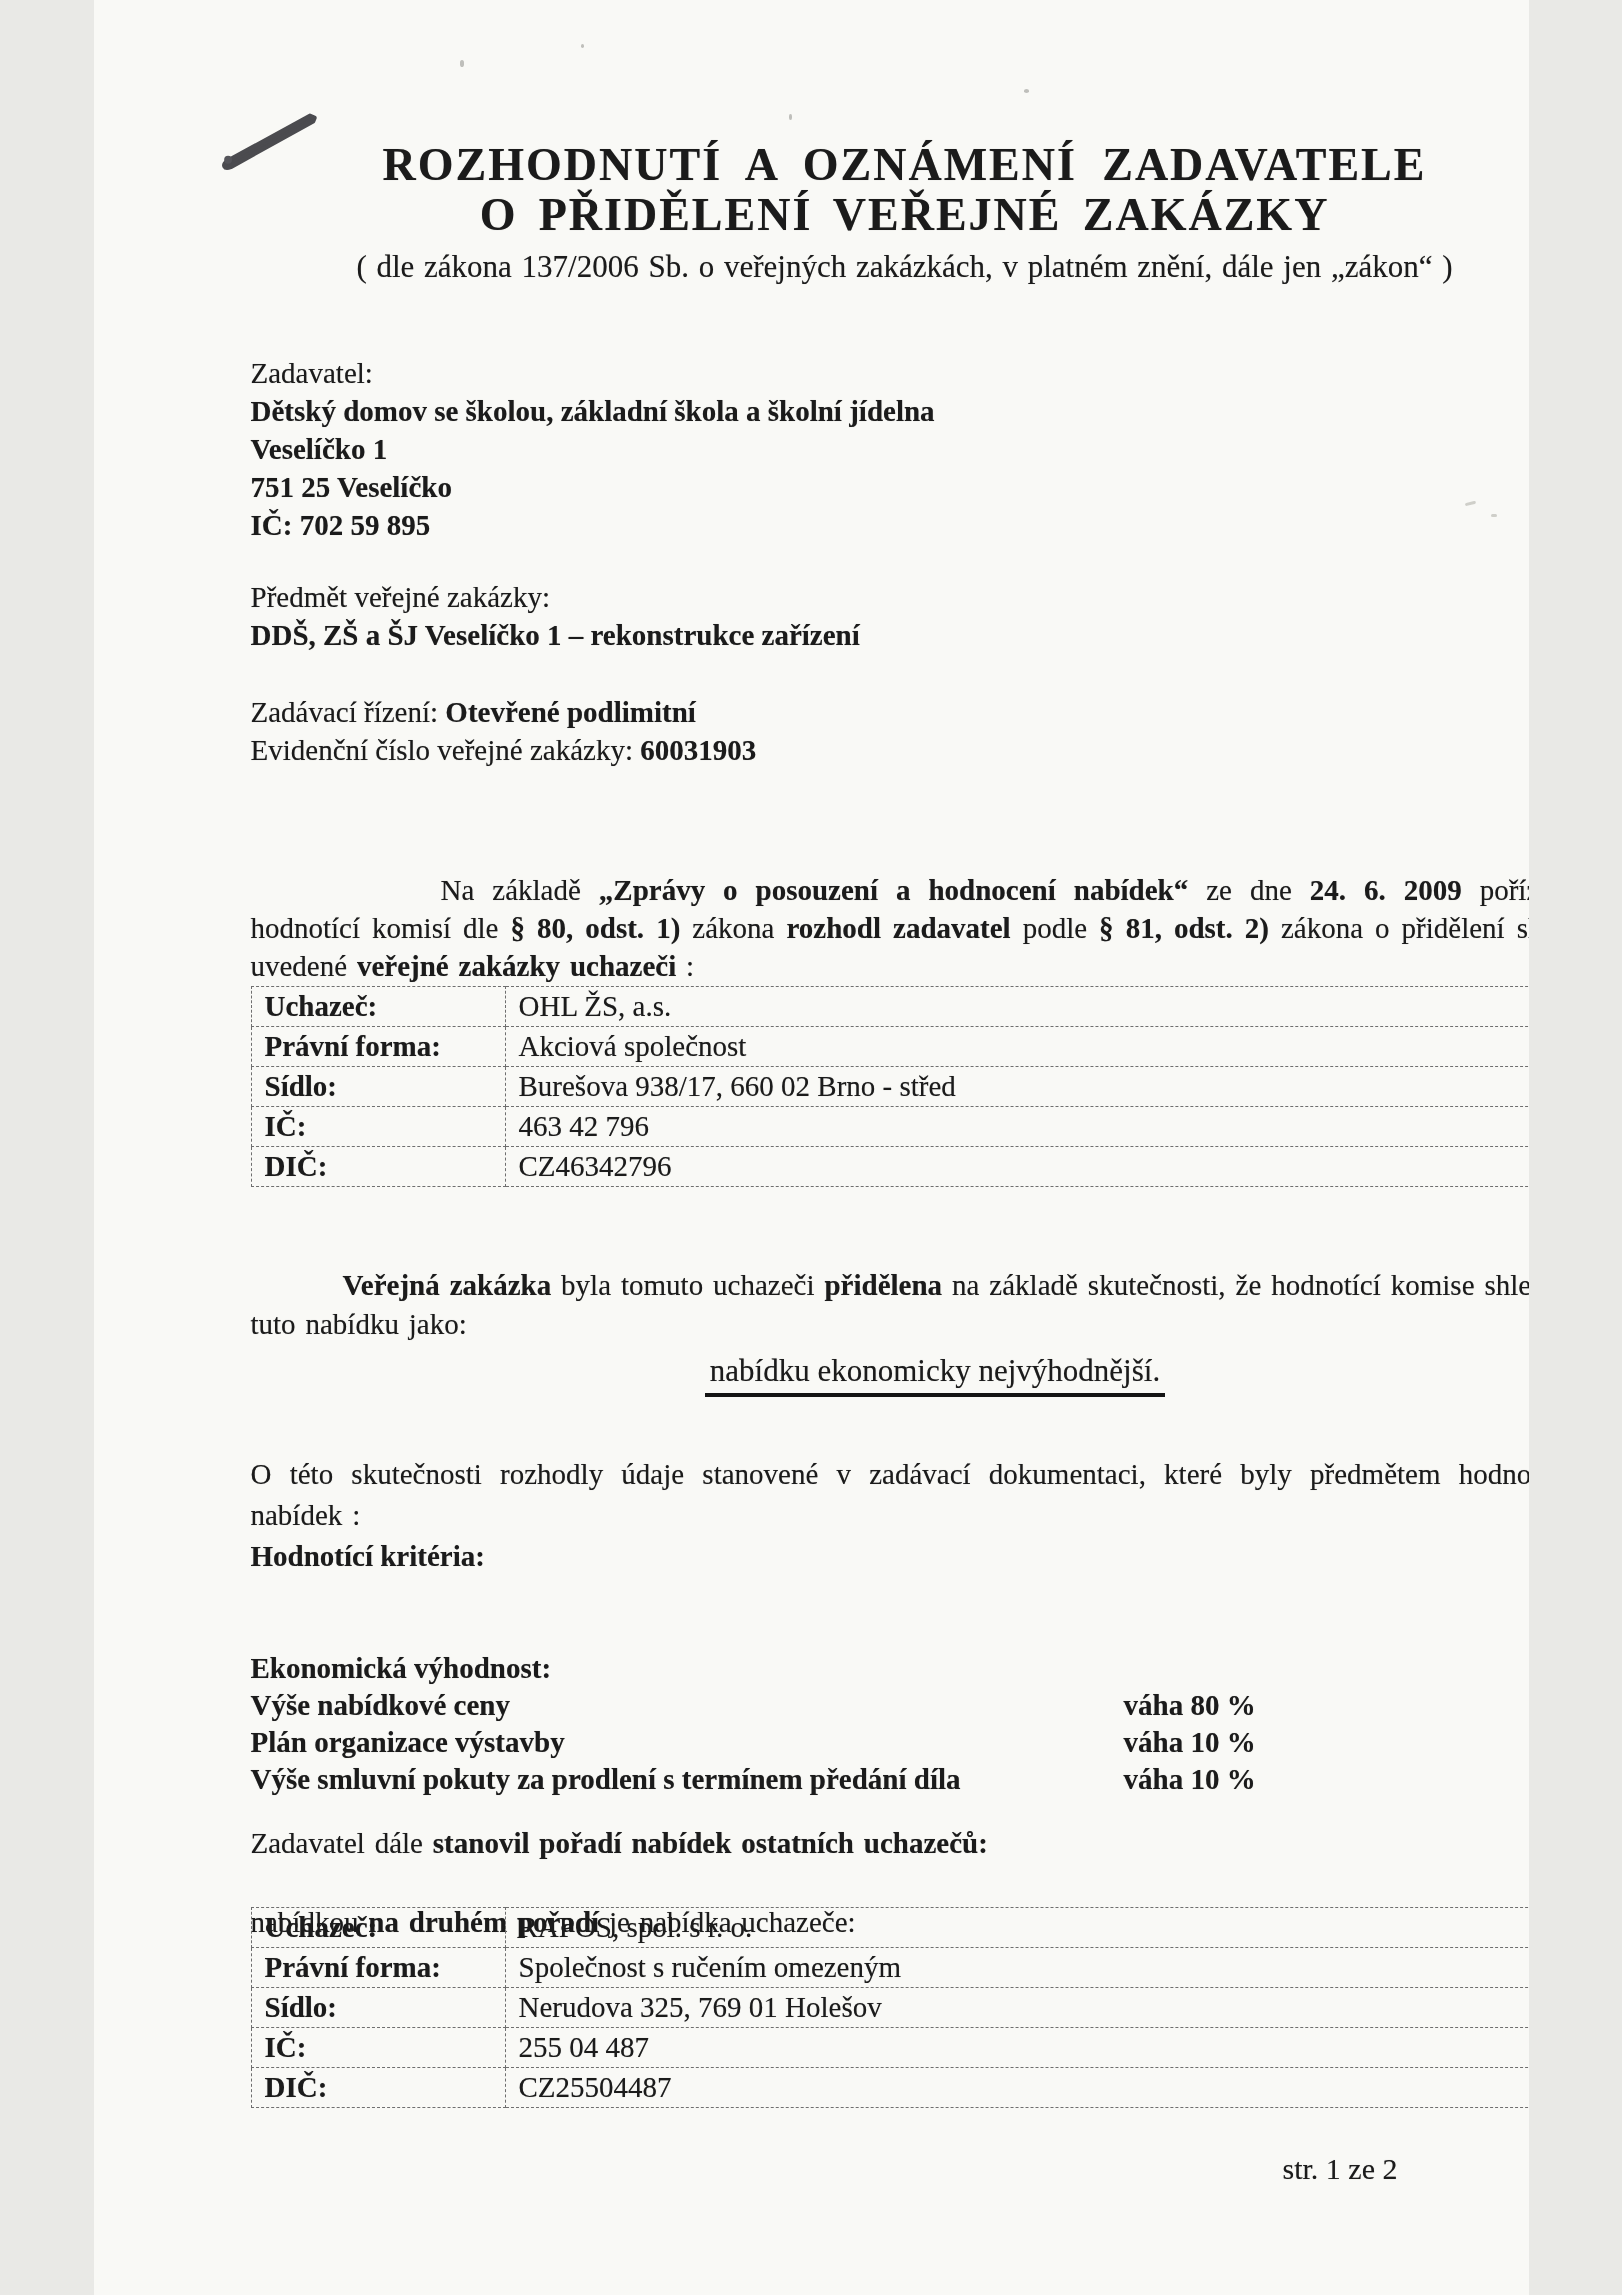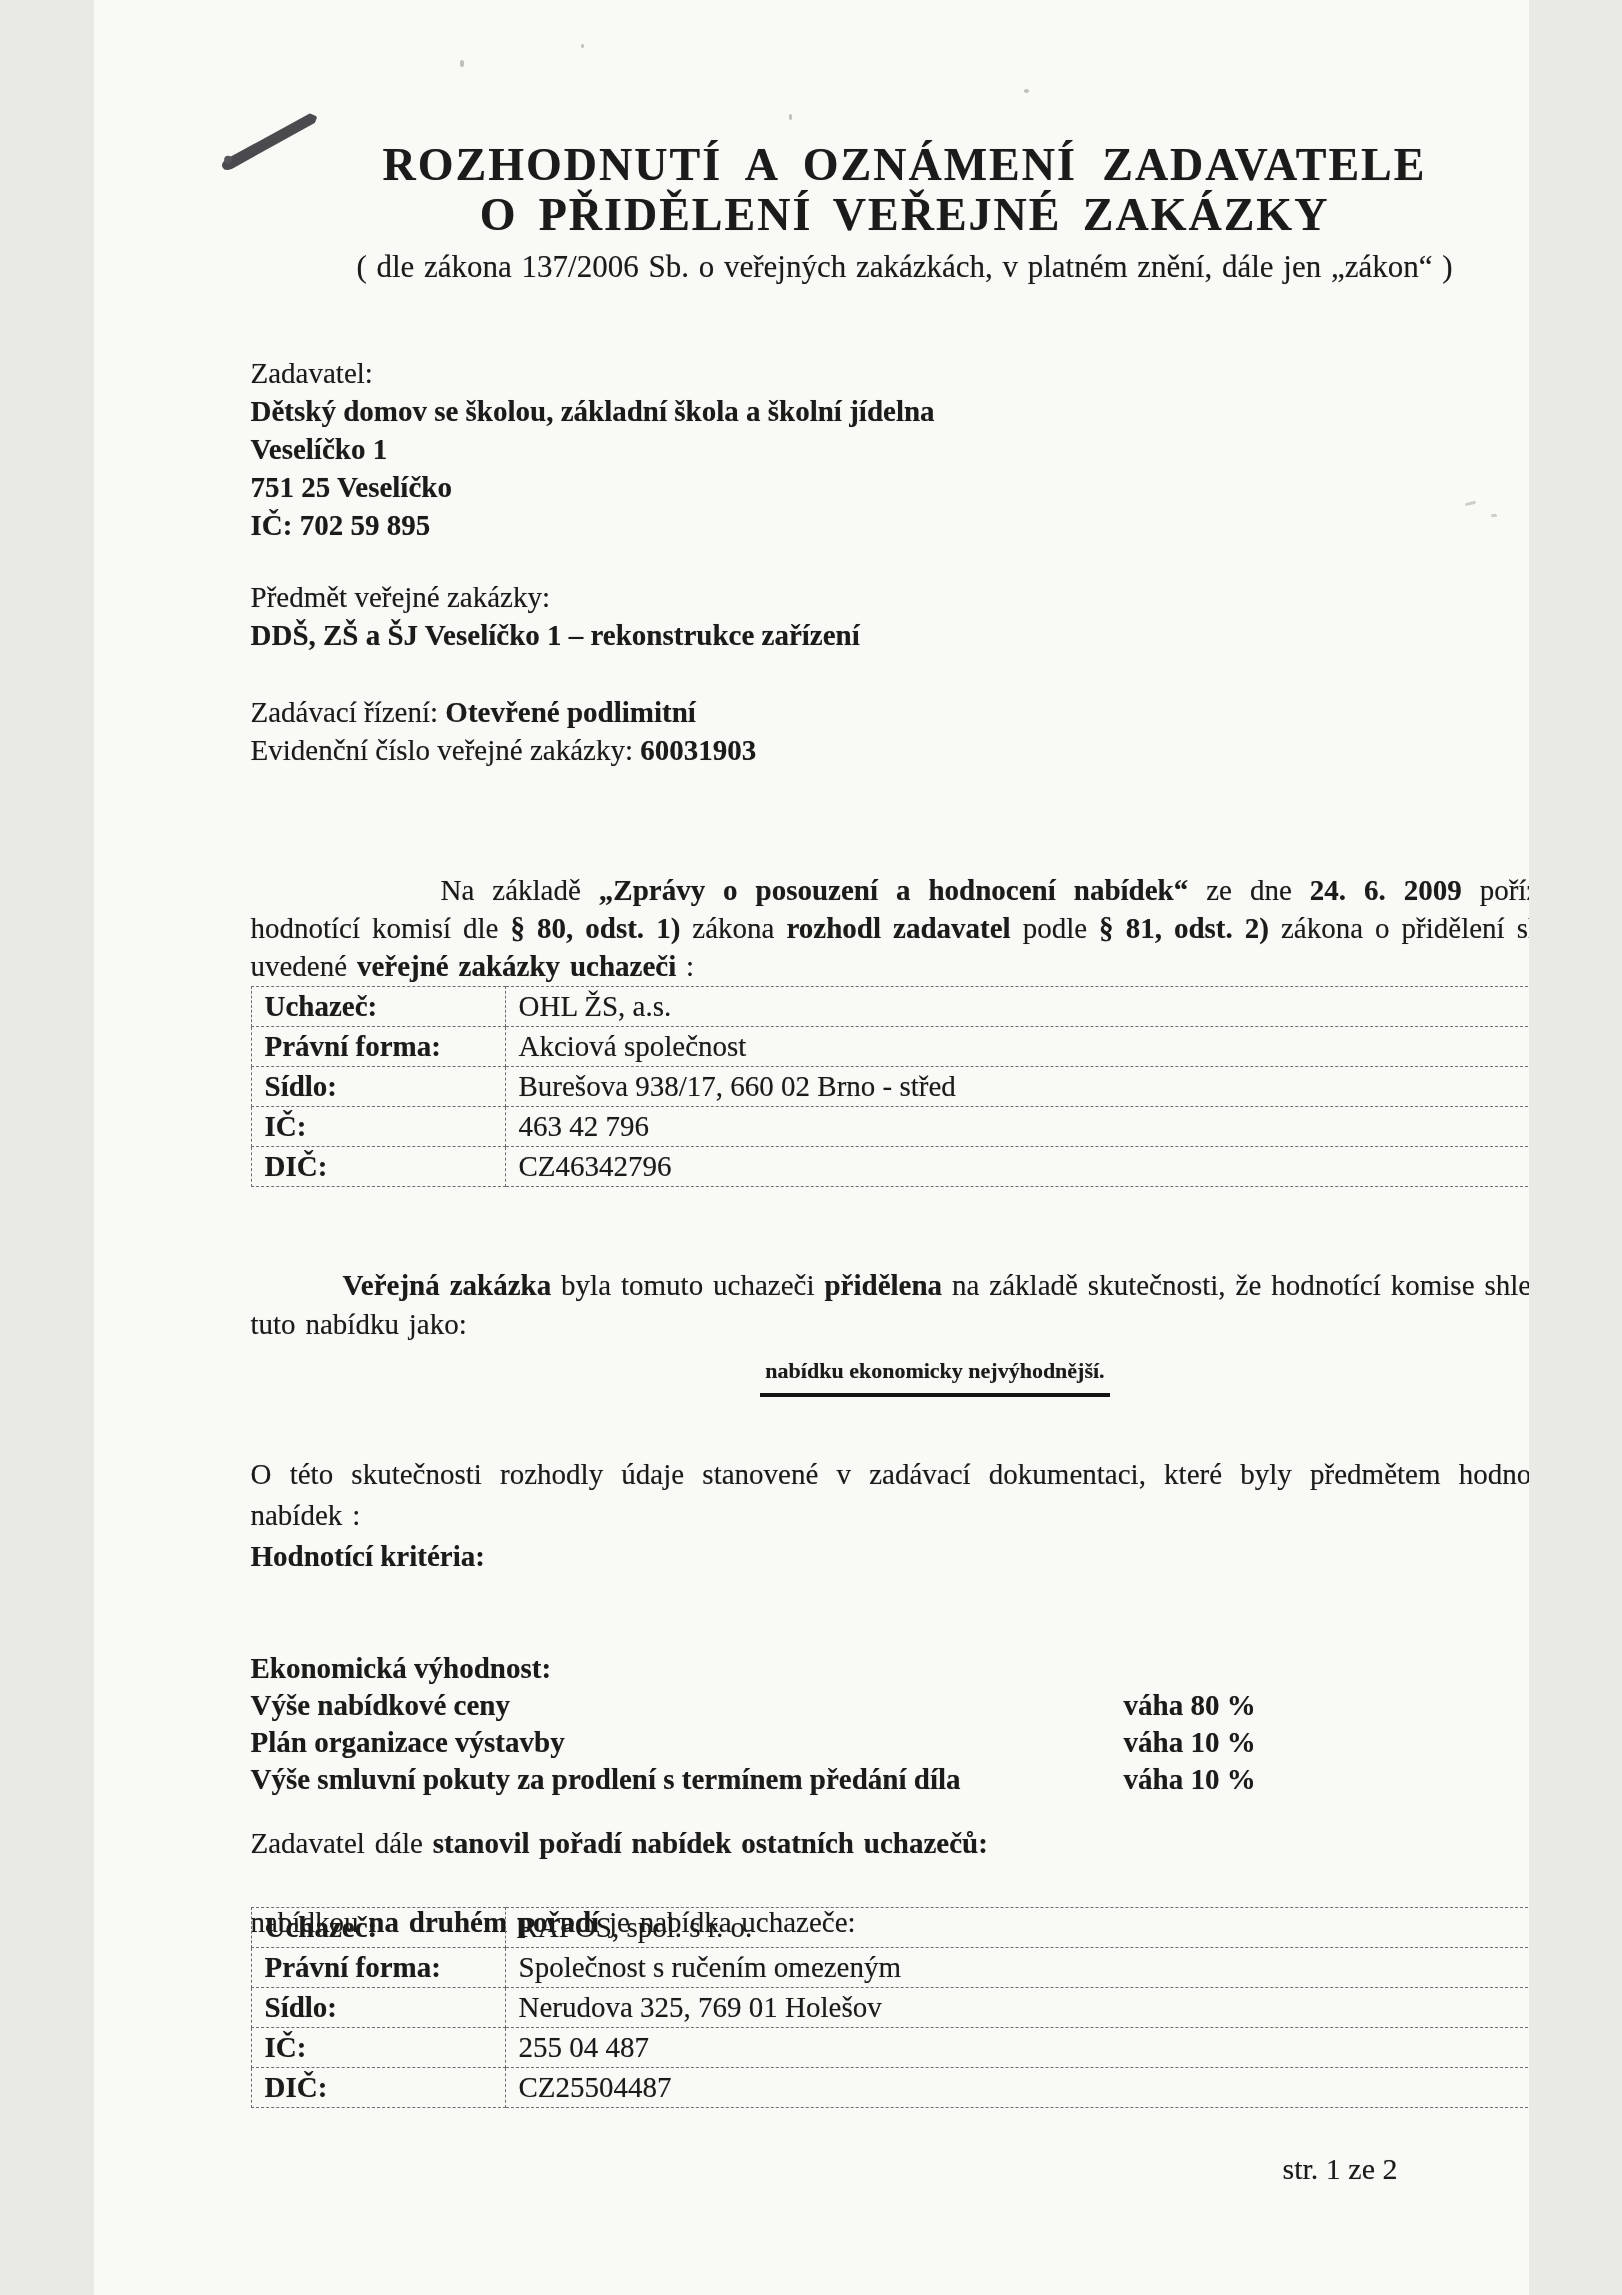--- a/index.html
+++ b/index.html
@@ -86,22 +86,22 @@
 
   .best-offer-wrap {
     position: absolute;
     top: 1352px;
     left: 157px;
     width: 1329px;
     text-align: center;
   }
   .best-offer {
     display: inline-block;
-    font-size: 22px;
-    font-weight: bold;
+    font-size: 31px;
+    font-weight: normal;
     line-height: 37px;
     border-bottom: 4.6px solid #141414;
     padding: 0 5.2px 3.9px 5.2px;
     margin-left: 40px;
   }
 
   .crit-heading { position: absolute; top: 1537px; left: 157px; font-weight: bold; }
   .criteria-block {
     position: absolute;
     top: 1610px;

